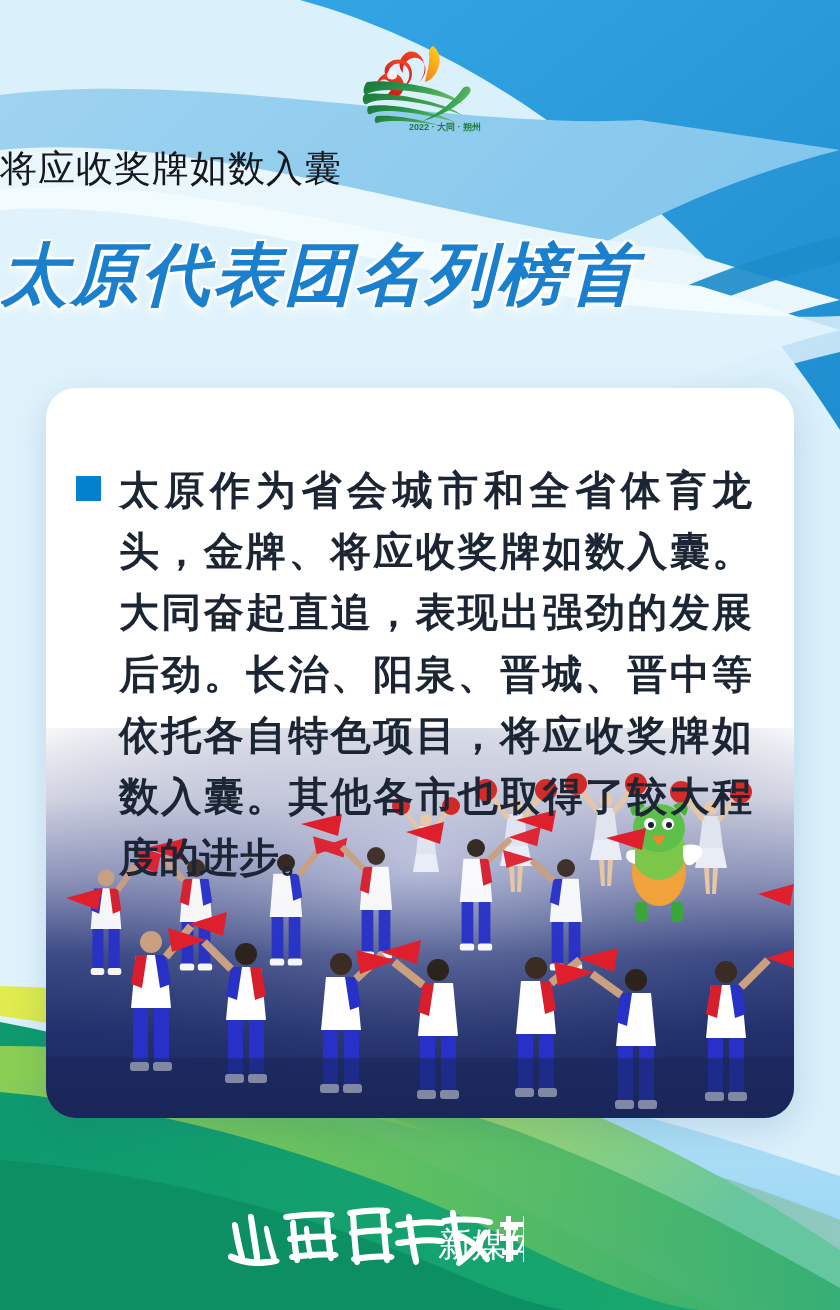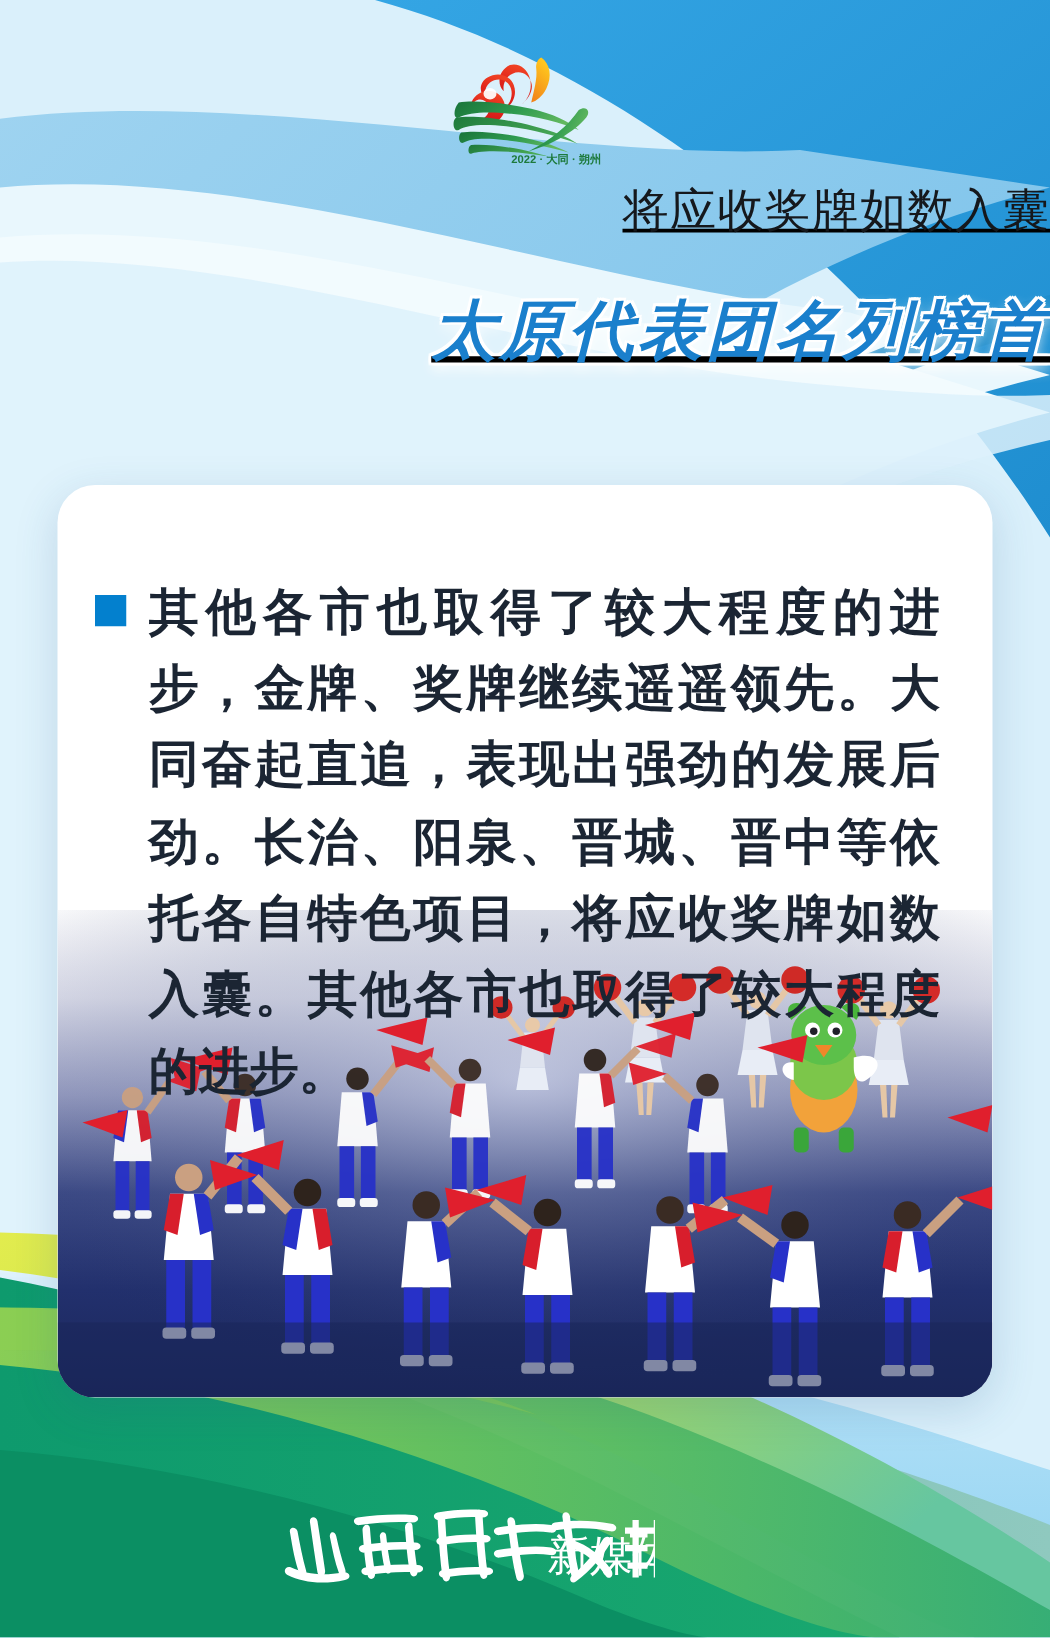--- a/index.html
+++ b/index.html
@@ -11,29 +11,29 @@
   #poster{
     position:relative;width:840px;height:1310px;overflow:hidden;
     background:linear-gradient(160deg,#e8f6fd 0%,#d6eefb 30%,#cfeafa 60%,#e7f6fd 100%);
   }
 
   
   .bgwrap{position:absolute;inset:0;overflow:hidden;}
   .bgwrap svg{position:absolute;top:0;left:0;width:840px;height:1310px;}
 
   
-  .header{position:absolute;top:0;left:0;width:840px;text-align:right;z-index:5;text-decoration:underline;}
+  .header{position:absolute;top:0;left:0;width:840px;text-align:left;z-index:5;}
   .emblem{width:150px;height:92px;margin:42px auto 0;position:relative;}
   .emblem svg{width:150px;height:92px;display:block;}
   .subtitle{
     margin-top:10px;font-size:37px;letter-spacing:1px;color:#15181c;
     font-weight:400;font-family:"Liberation Sans","DejaVu Sans",sans-serif;
   }
   .bigtitle{
-    margin-top:36px;font-size:52px;font-weight:bold;font-style:italic;
+    margin-top:36px;font-size:68px;font-weight:bold;font-style:italic;
     color:#1a7fcc;letter-spacing:3px;
     text-shadow:
        2px 0 0 #fff,-2px 0 0 #fff,0 2px 0 #fff,0 -2px 0 #fff,
        2px 2px 0 #fff,-2px 2px 0 #fff,2px -2px 0 #fff,-2px -2px 0 #fff,
        0 5px 10px rgba(255,255,255,.9);
   }
 
   
   .card{
     position:absolute;left:46px;top:388px;width:748px;height:730px;
@@ -461,21 +461,21 @@
             <path d="M712,166 L748,156 L744,178 Z"></path>
           </g>
         </g>
 
         <rect x="0" y="330" width="748" height="60" fill="#1a2659" opacity="0.55"></rect>
       </svg>
     </div>
 
     <div class="body-block">
       <span class="bullet"></span>
-      <span class="body-text">其他各市也取得了较大程度的进步，金牌、奖牌继续遥遥领先。大同奋起直追，表现出强劲的发展后劲。长治、阳泉、晋城、晋中等依托各自特色项目，将应收奖牌如数入囊。其他各市也取得了较大程度的进步。</span>
+      <span class="body-text">太原作为省会城市和全省体育龙头，金牌、将应收奖牌如数入囊。大同奋起直追，表现出强劲的发展后劲。长治、阳泉、晋城、晋中等依托各自特色项目，将应收奖牌如数入囊。其他各市也取得了较大程度的进步。</span>
     </div>
   </div>
 
   <div class="brand">
     <svg width="300" height="78" viewBox="0 0 300 78">
 
       <g fill="#ffffff">
 
         <path d="M8,22 C10,34 12,46 16,56 C18,60 22,58 21,53 C18,42 16,32 14,21 C13,17 7,17 8,22 Z"></path>
         <path d="M24,14 C26,28 28,42 30,54 C31,59 37,58 36,52 C34,38 32,26 30,13 C29,8 23,9 24,14 Z"></path>

